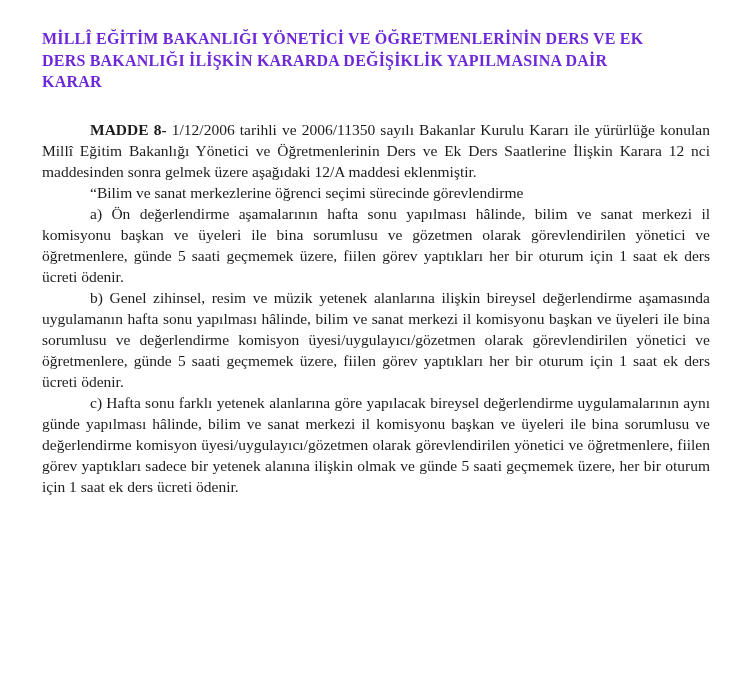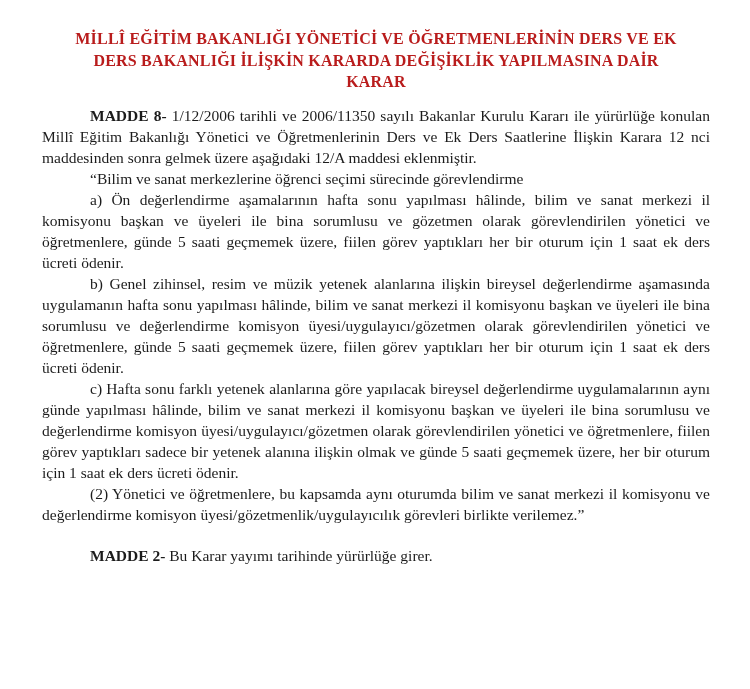--- a/index.html
+++ b/index.html
@@ -15,27 +15,26 @@
     color: #1a1a1a;
   }
   .page {
     box-sizing: border-box;
     width: 750px;
     height: 689px;
     padding: 28px 40px 0 42px;
     background: #ffffff;
   }
   .doc-title {
-    margin: 0 0 12px 0;
+    margin: 0 0 26px 0;
     font-size: 16px;
     font-weight: 700;
-    text-align: center;
     line-height: 21.5px;
     letter-spacing: 0.2px;
-    color: #b91c1c;
+    color: #6d28d9;
   }
   .doc-title .tline { display: block; }
   .para {
     margin: 0;
     font-size: 15.5px;
     line-height: 21px;
     text-align: justify;
     text-indent: 48px;
     color: #1c1c1c;
   }
@@ -59,19 +58,17 @@
 
     <p class="para"><span>“Bilim ve sanat merkezlerine öğrenci seçimi sürecinde görevlendirme</span></p>
 
 
     <p class="para"><span>a) Ön değerlendirme aşamalarının hafta sonu yapılması hâlinde, bilim ve sanat merkezi il komisyonu başkan ve üyeleri ile bina sorumlusu ve gözetmen olarak görevlendirilen yönetici ve öğretmenlere, günde 5 saati geçmemek üzere, fiilen görev yaptıkları her bir oturum için 1 saat ek ders ücreti ödenir.</span></p>
 
     <p class="para"><span>b) Genel zihinsel, resim ve müzik yetenek alanlarına ilişkin bireysel değerlendirme aşamasında uygulamanın hafta sonu yapılması hâlinde, bilim ve sanat merkezi il komisyonu başkan ve üyeleri ile bina sorumlusu ve değerlendirme komisyon üyesi/uygulayıcı/gözetmen olarak görevlendirilen yönetici ve öğretmenlere, günde 5 saati geçmemek üzere, fiilen görev yaptıkları her bir oturum için 1 saat ek ders ücreti ödenir.</span></p>
 
     <p class="para"><span>c) Hafta sonu farklı yetenek alanlarına göre yapılacak bireysel değerlendirme uygulamalarının aynı günde yapılması hâlinde, bilim ve sanat merkezi il komisyonu başkan ve üyeleri ile bina sorumlusu ve değerlendirme komisyon üyesi/uygulayıcı/gözetmen olarak görevlendirilen yönetici ve öğretmenlere, fiilen görev yaptıkları sadece bir yetenek alanına ilişkin olmak ve günde 5 saati geçmemek üzere, her bir oturum için 1 saat ek ders ücreti ödenir.</span></p>
 
-    <p class="para"><span>(2) Yönetici ve öğretmenlere, bu kapsamda aynı oturumda bilim ve sanat merkezi il komisyonu ve değerlendirme komisyon üyesi/gözetmenlik/uygulayıcılık görevleri birlikte verilemez.”</span></p>
 
-    <p class="para spaced"><b class="lead">MADDE 2- </b><span>Bu Karar yayımı tarihinde yürürlüğe girer.</span></p>
 
 
   </div>
 </div>
 
 </body></html>

